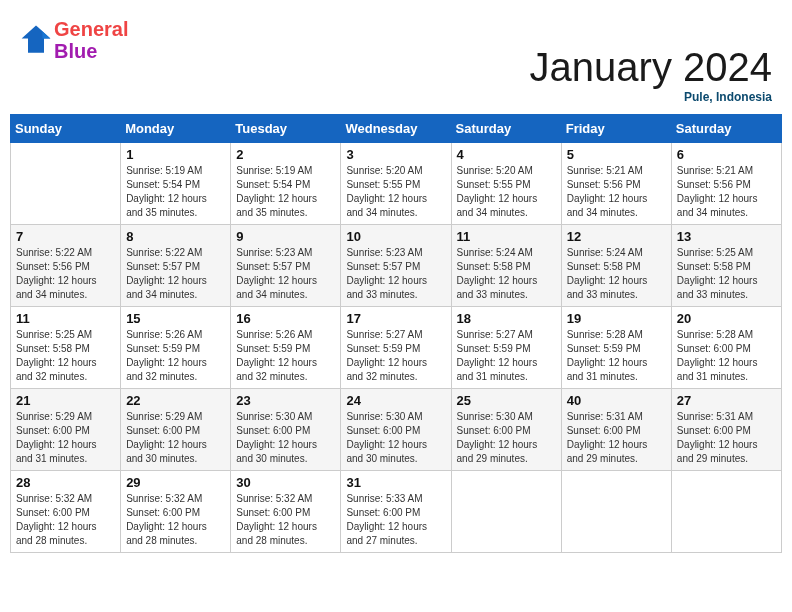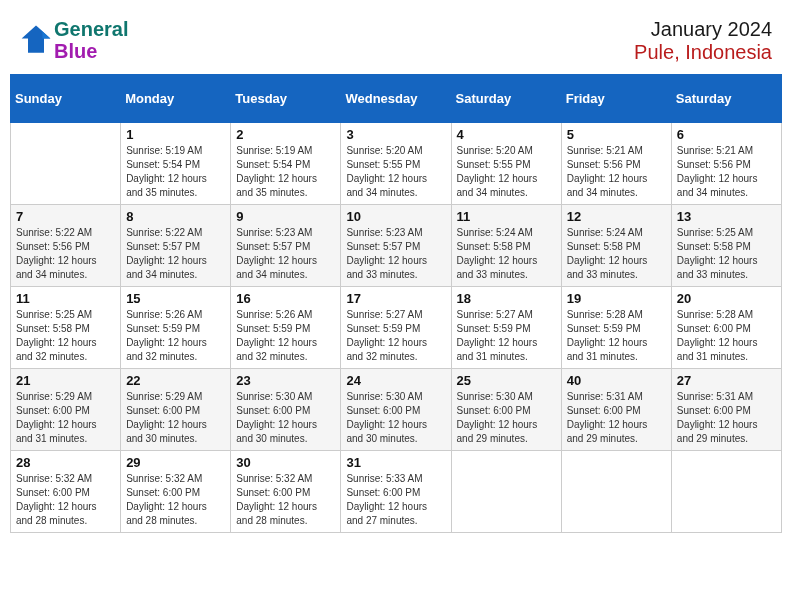--- a/index.html
+++ b/index.html
@@ -22,38 +22,40 @@
     }
     .logo-icon {
       width: 32px;
       height: 32px;
       margin-right: 2px;
     }
     .title-block {
       text-align: right;
     }
     .title-block .month-year {
-      font-size: 20px;
+      font-size: 40px;
       color: #1a1a1a;
       font-weight: normal;
+      margin-top: 27px;
     }
     .title-block .location {
-      font-size: 20px;
-      color: #b91c1c;
+      font-size: 12px;
+      color: #0c4a6e;
+      font-weight: bold;
     }
     table {
       width: 100%;
       border-collapse: collapse;
       margin-top: 6px;
     }
     thead th {
       background: #1565c0;
       color: #fff;
       font-size: 13px;
-      padding: 16px 4px;
+      padding: 6px 4px;
       text-align: left;
       border: 1px solid #1565c0;
     }
     tbody td {
       vertical-align: top;
       border: 1px solid #ccc;
       padding: 4px 5px;
       width: 14.28%;
       font-size: 10.5px;
       color: #222;
@@ -81,21 +83,21 @@
 <body>
 
 <div class="header">
   <div class="logo">
     <svg class="logo-icon" viewBox="0 0 40 40">
       <polygon points="20,2 38,18 30,18 30,36 10,36 10,18 2,18" fill="#1565c0"></polygon>
       <polygon points="20,2 38,18 28,18 28,10" fill="#1976d2"></polygon>
     </svg>
     <div>
       <div style="font-size:20px;font-weight:bold;line-height:1.1;">
-        <span style="color:#0f766e;">General</span><br>
+        <span style="color:#ef4444;">General</span><br>
         <span style="color:#a21caf;">Blue</span>
       </div>
     </div>
   </div>
   <div class="title-block">
     <div class="month-year">January 2024</div>
     <div class="location">Pule, Indonesia</div>
   </div>
 </div>
 

